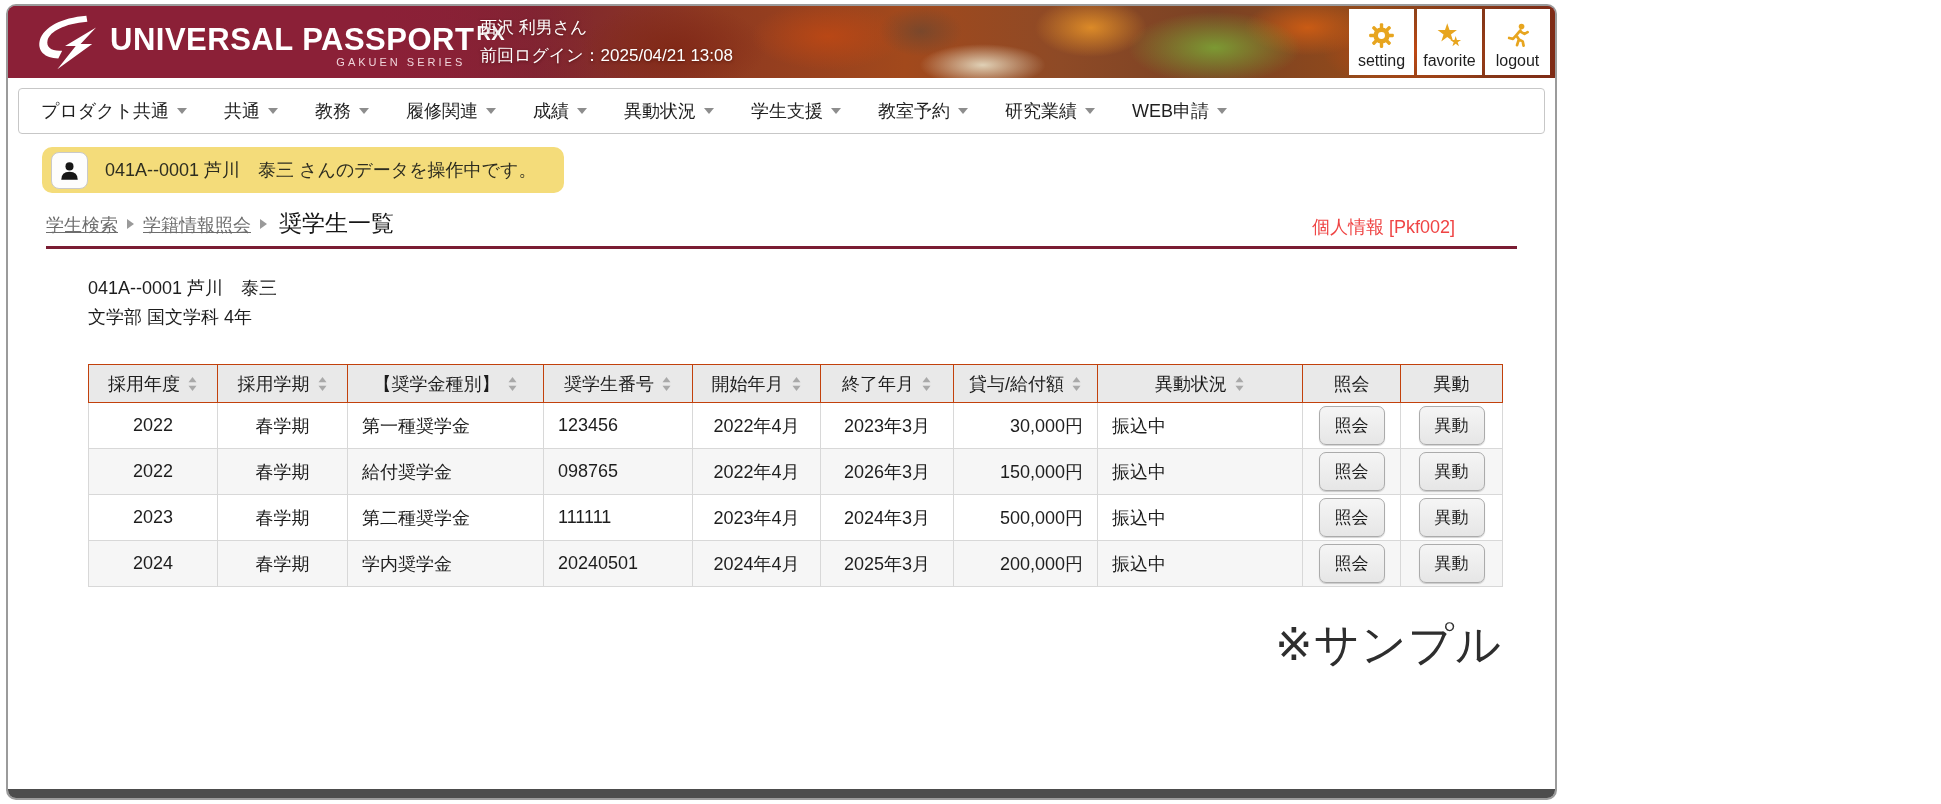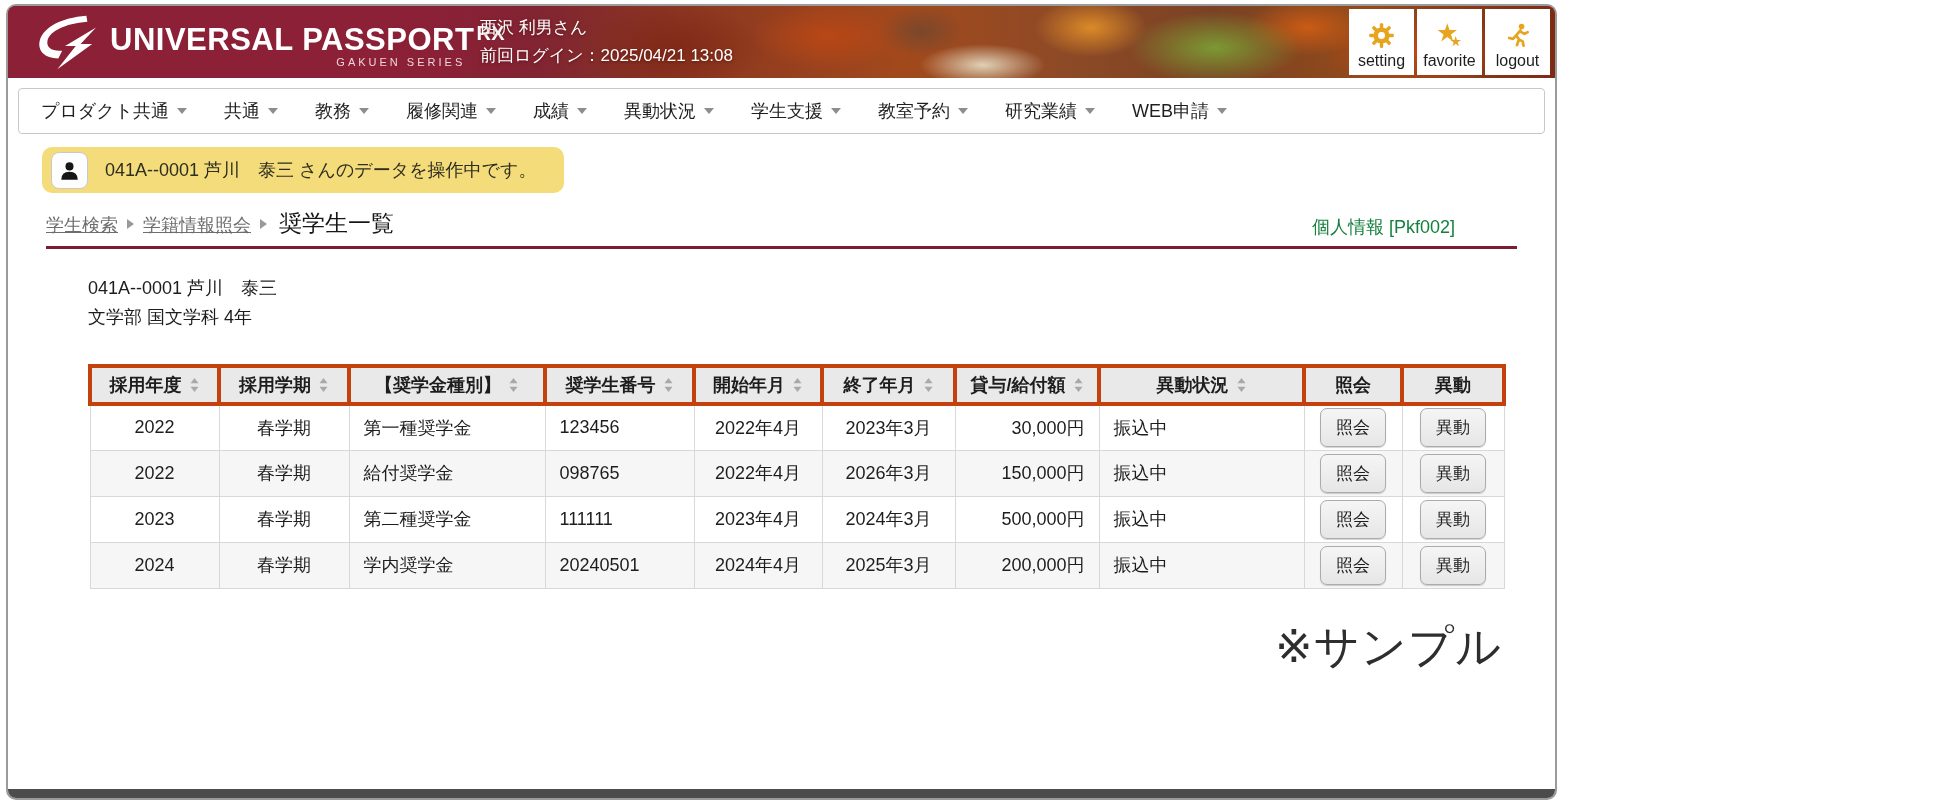--- a/index.html
+++ b/index.html
@@ -45,29 +45,29 @@
   .notice-icon { width: 37px; height: 37px; background: #fdfdfd; border: 1px solid #c9c9c9; border-radius: 8px;
     display: flex; align-items: center; justify-content: center; }
 
   
   .crumb-row { margin: 15px 38px 0; display: flex; justify-content: space-between; align-items: flex-end; }
   .crumbs { display: flex; align-items: baseline; gap: 9px; }
   .crumb-link { font-size: 18px; color: #6d6d6d; text-decoration: underline; cursor: pointer; }
   .crumb-sep { width: 0; height: 0; border-top: 5px solid transparent; border-bottom: 5px solid transparent;
     border-left: 7px solid #9a9a9a; align-self: center; }
   .crumb-current { font-size: 23px; color: #161616; margin-left: 3px; }
-  .pagecode { font-size: 18px; color: #15803d; padding-right: 62px; }
+  .pagecode { font-size: 18px; color: #ef4444; padding-right: 62px; }
   .redline { margin: 7px 38px 0; height: 3px; background: #7A1C33; }
 
   
   .student { margin: 25px 0 0 80px; font-size: 18px; color: #1d1d1d; line-height: 29px; }
 
   
   table.grid { margin: 32px 0 0 80px; width: 1414px; border-collapse: collapse; table-layout: fixed; font-size: 18px; color: #1d1d1d; }
-  table.grid th { background: #e9e9e9; border: 4px solid #c2410c; height: 38px; font-weight: 700; padding: 4px 8px; white-space: nowrap; }
+  table.grid th { background: #e9e9e9; border: 1px solid #c2410c; height: 38px; font-weight: 400; padding: 4px 8px; white-space: nowrap; }
   table.grid td { border: 1px solid #d8d8d8; height: 46px; padding: 0 14px; background: #fff; white-space: nowrap; }
   table.grid tr.alt td { background: #f6f6f6; }
   .sort-icon { margin-left: 7px; vertical-align: -2px; }
   .al { text-align: left; } .ac { text-align: center; } .ar { text-align: right; }
   .rowbtn { display: inline-block; padding: 7px 15px; font-family: inherit; font-size: 17px; color: #1d1d1d;
     background: linear-gradient(#f5f5f5, #e6e6e6); border: 1px solid #ababab; border-radius: 7px;
     box-shadow: 0 1px 1px rgba(0,0,0,.18); cursor: pointer; }
 
   
   .watermark { width: 1494px; margin-top: 28px; text-align: right; font-size: 45px; color: #2e2e2e; letter-spacing: 1px; }

